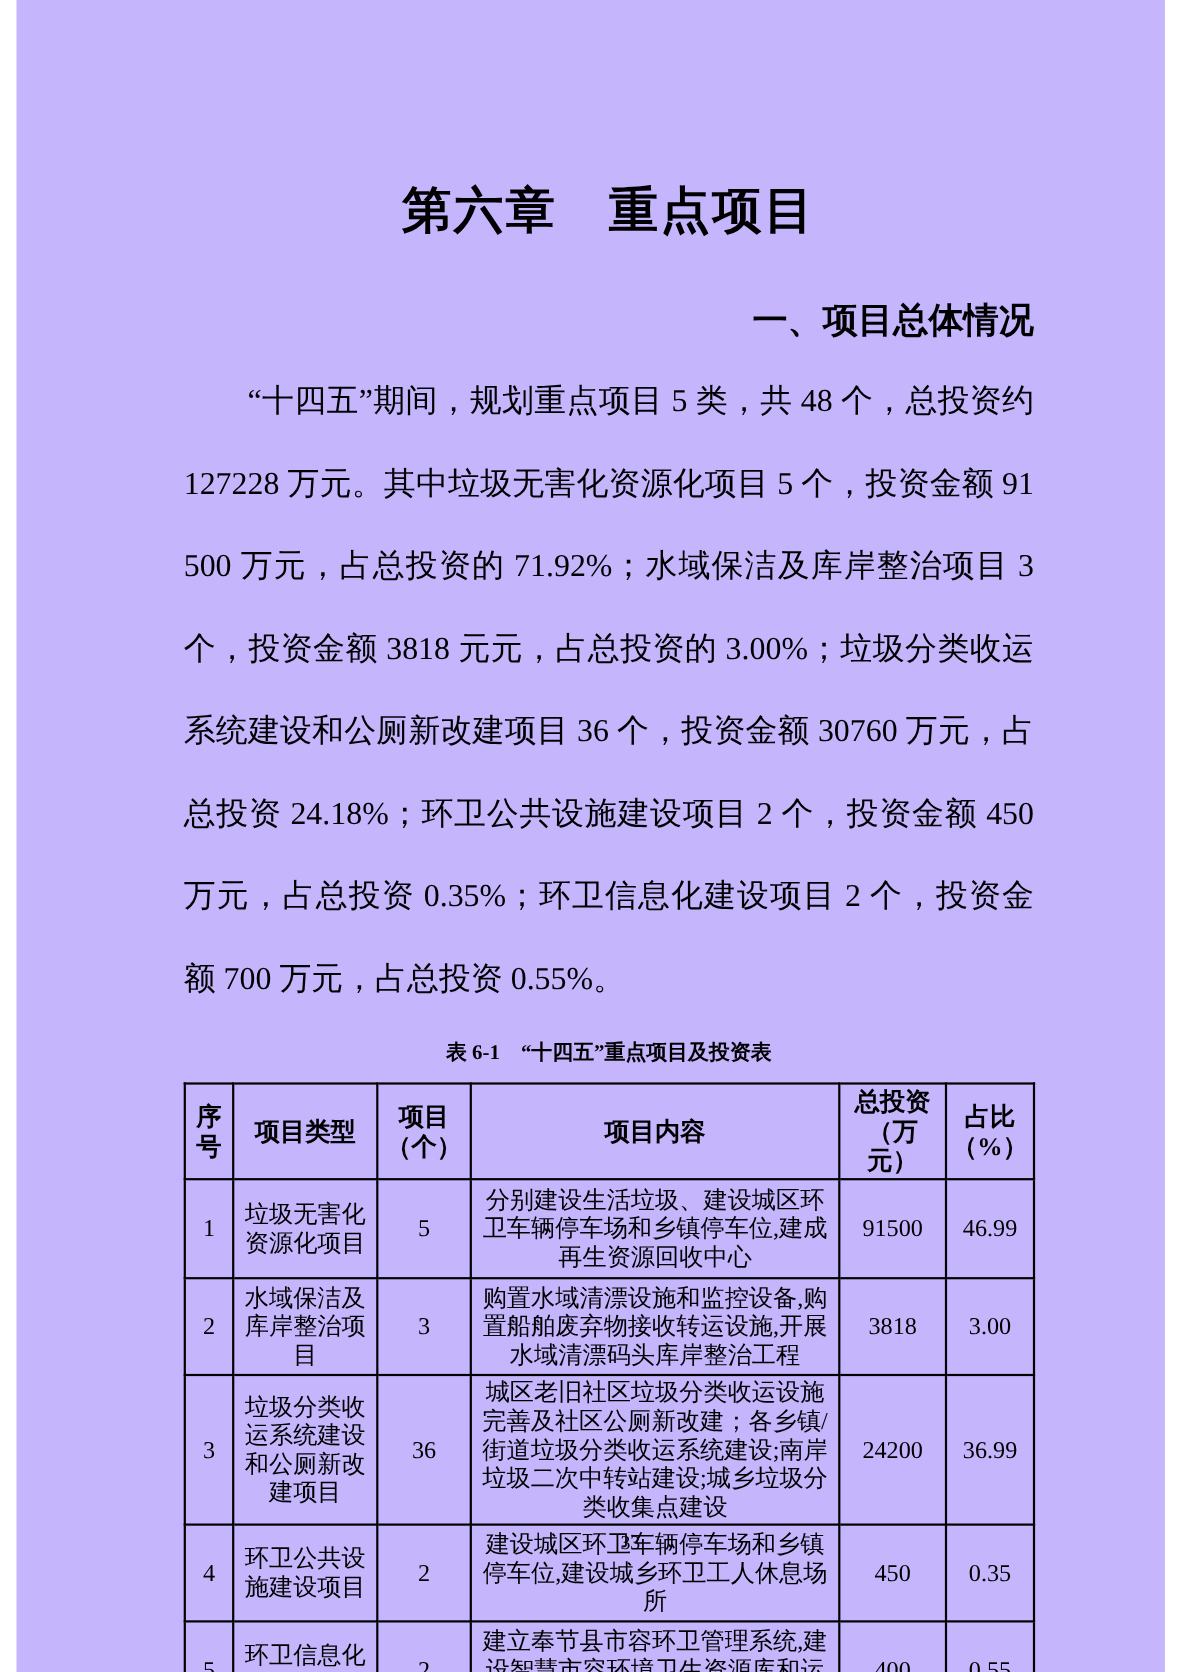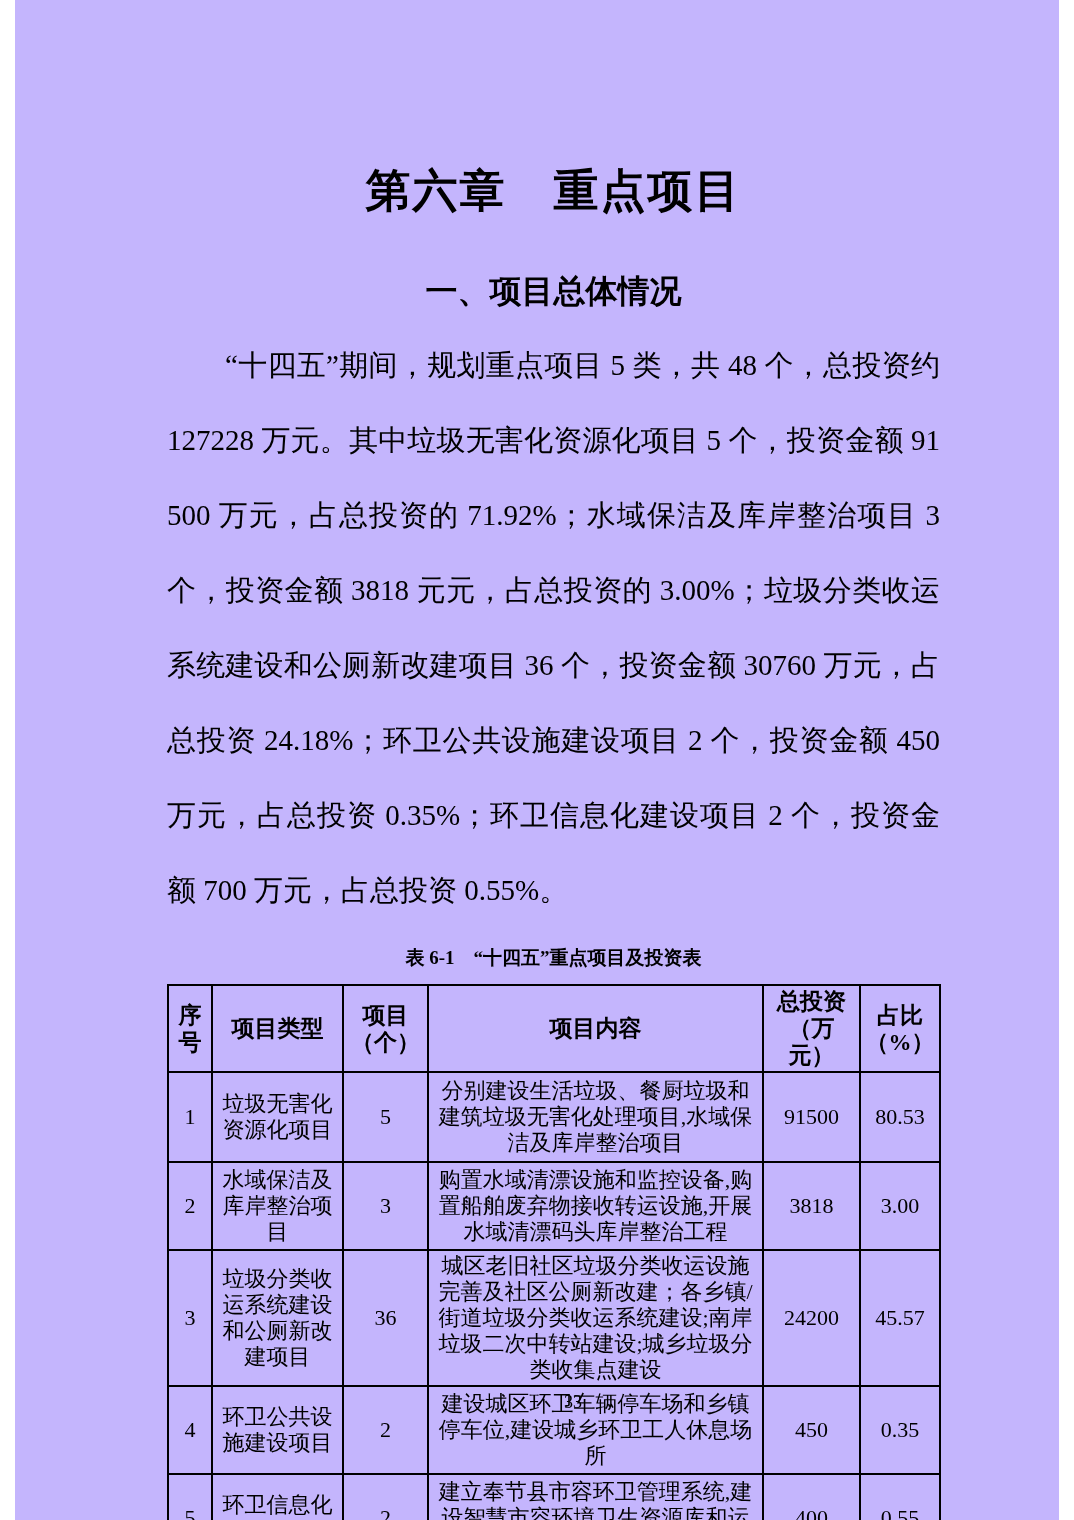--- a/index.html
+++ b/index.html
@@ -26,21 +26,21 @@
     text-align: center;
     font-family: "Liberation Sans", "DejaVu Sans", sans-serif;
     font-weight: 700;
     font-size: 45px;
     line-height: 66px;
     letter-spacing: 2px;
     color: #000000;
   }
   .section-heading {
     margin-top: 46px;
-    text-align: center;
+    text-align: right;
     font-family: "Liberation Sans", "DejaVu Sans", sans-serif;
     font-weight: 700;
     font-size: 32px;
     line-height: 42px;
     color: #000000;
   }
   .body-paragraph {
     margin-top: 16px;
     font-size: 29px;
     line-height: 75px;
@@ -133,41 +133,41 @@
           <th>总投资
 （万元）</th>
           <th>占比
 （%）</th>
         </tr>
 
         <tr class="row-1">
           <td class="num">1</td>
           <td>垃圾无害化资源化项目</td>
           <td class="num">5</td>
-          <td>分别建设生活垃圾、餐厨垃圾和建筑垃圾无害化处理项目,水域保洁及库岸整治项目</td>
+          <td>分别建设生活垃圾、建设城区环卫车辆停车场和乡镇停车位,建成再生资源回收中心</td>
           <td class="num">91500</td>
-          <td class="num">80.53</td>
+          <td class="num">46.99</td>
         </tr>
 
         <tr class="row-2">
           <td class="num">2</td>
           <td>水域保洁及库岸整治项目</td>
           <td class="num">3</td>
           <td>购置水域清漂设施和监控设备,购置船舶废弃物接收转运设施,开展水域清漂码头库岸整治工程</td>
           <td class="num">3818</td>
           <td class="num">3.00</td>
         </tr>
 
         <tr class="row-3">
           <td class="num">3</td>
           <td>垃圾分类收运系统建设和公厕新改建项目</td>
           <td class="num">36</td>
           <td>城区老旧社区垃圾分类收运设施完善及社区公厕新改建；各乡镇/街道垃圾分类收运系统建设;南岸垃圾二次中转站建设;城乡垃圾分类收集点建设</td>
           <td class="num">24200</td>
-          <td class="num">45.57</td>
+          <td class="num">36.99</td>
         </tr>
 
         <tr class="row-4">
           <td class="num">4</td>
           <td>环卫公共设施建设项目</td>
           <td class="num">2</td>
           <td>建设城区环卫车辆停车场和乡镇停车位,建设城乡环卫工人休息场所</td>
           <td class="num">450</td>
           <td class="num">0.35</td>
         </tr>

